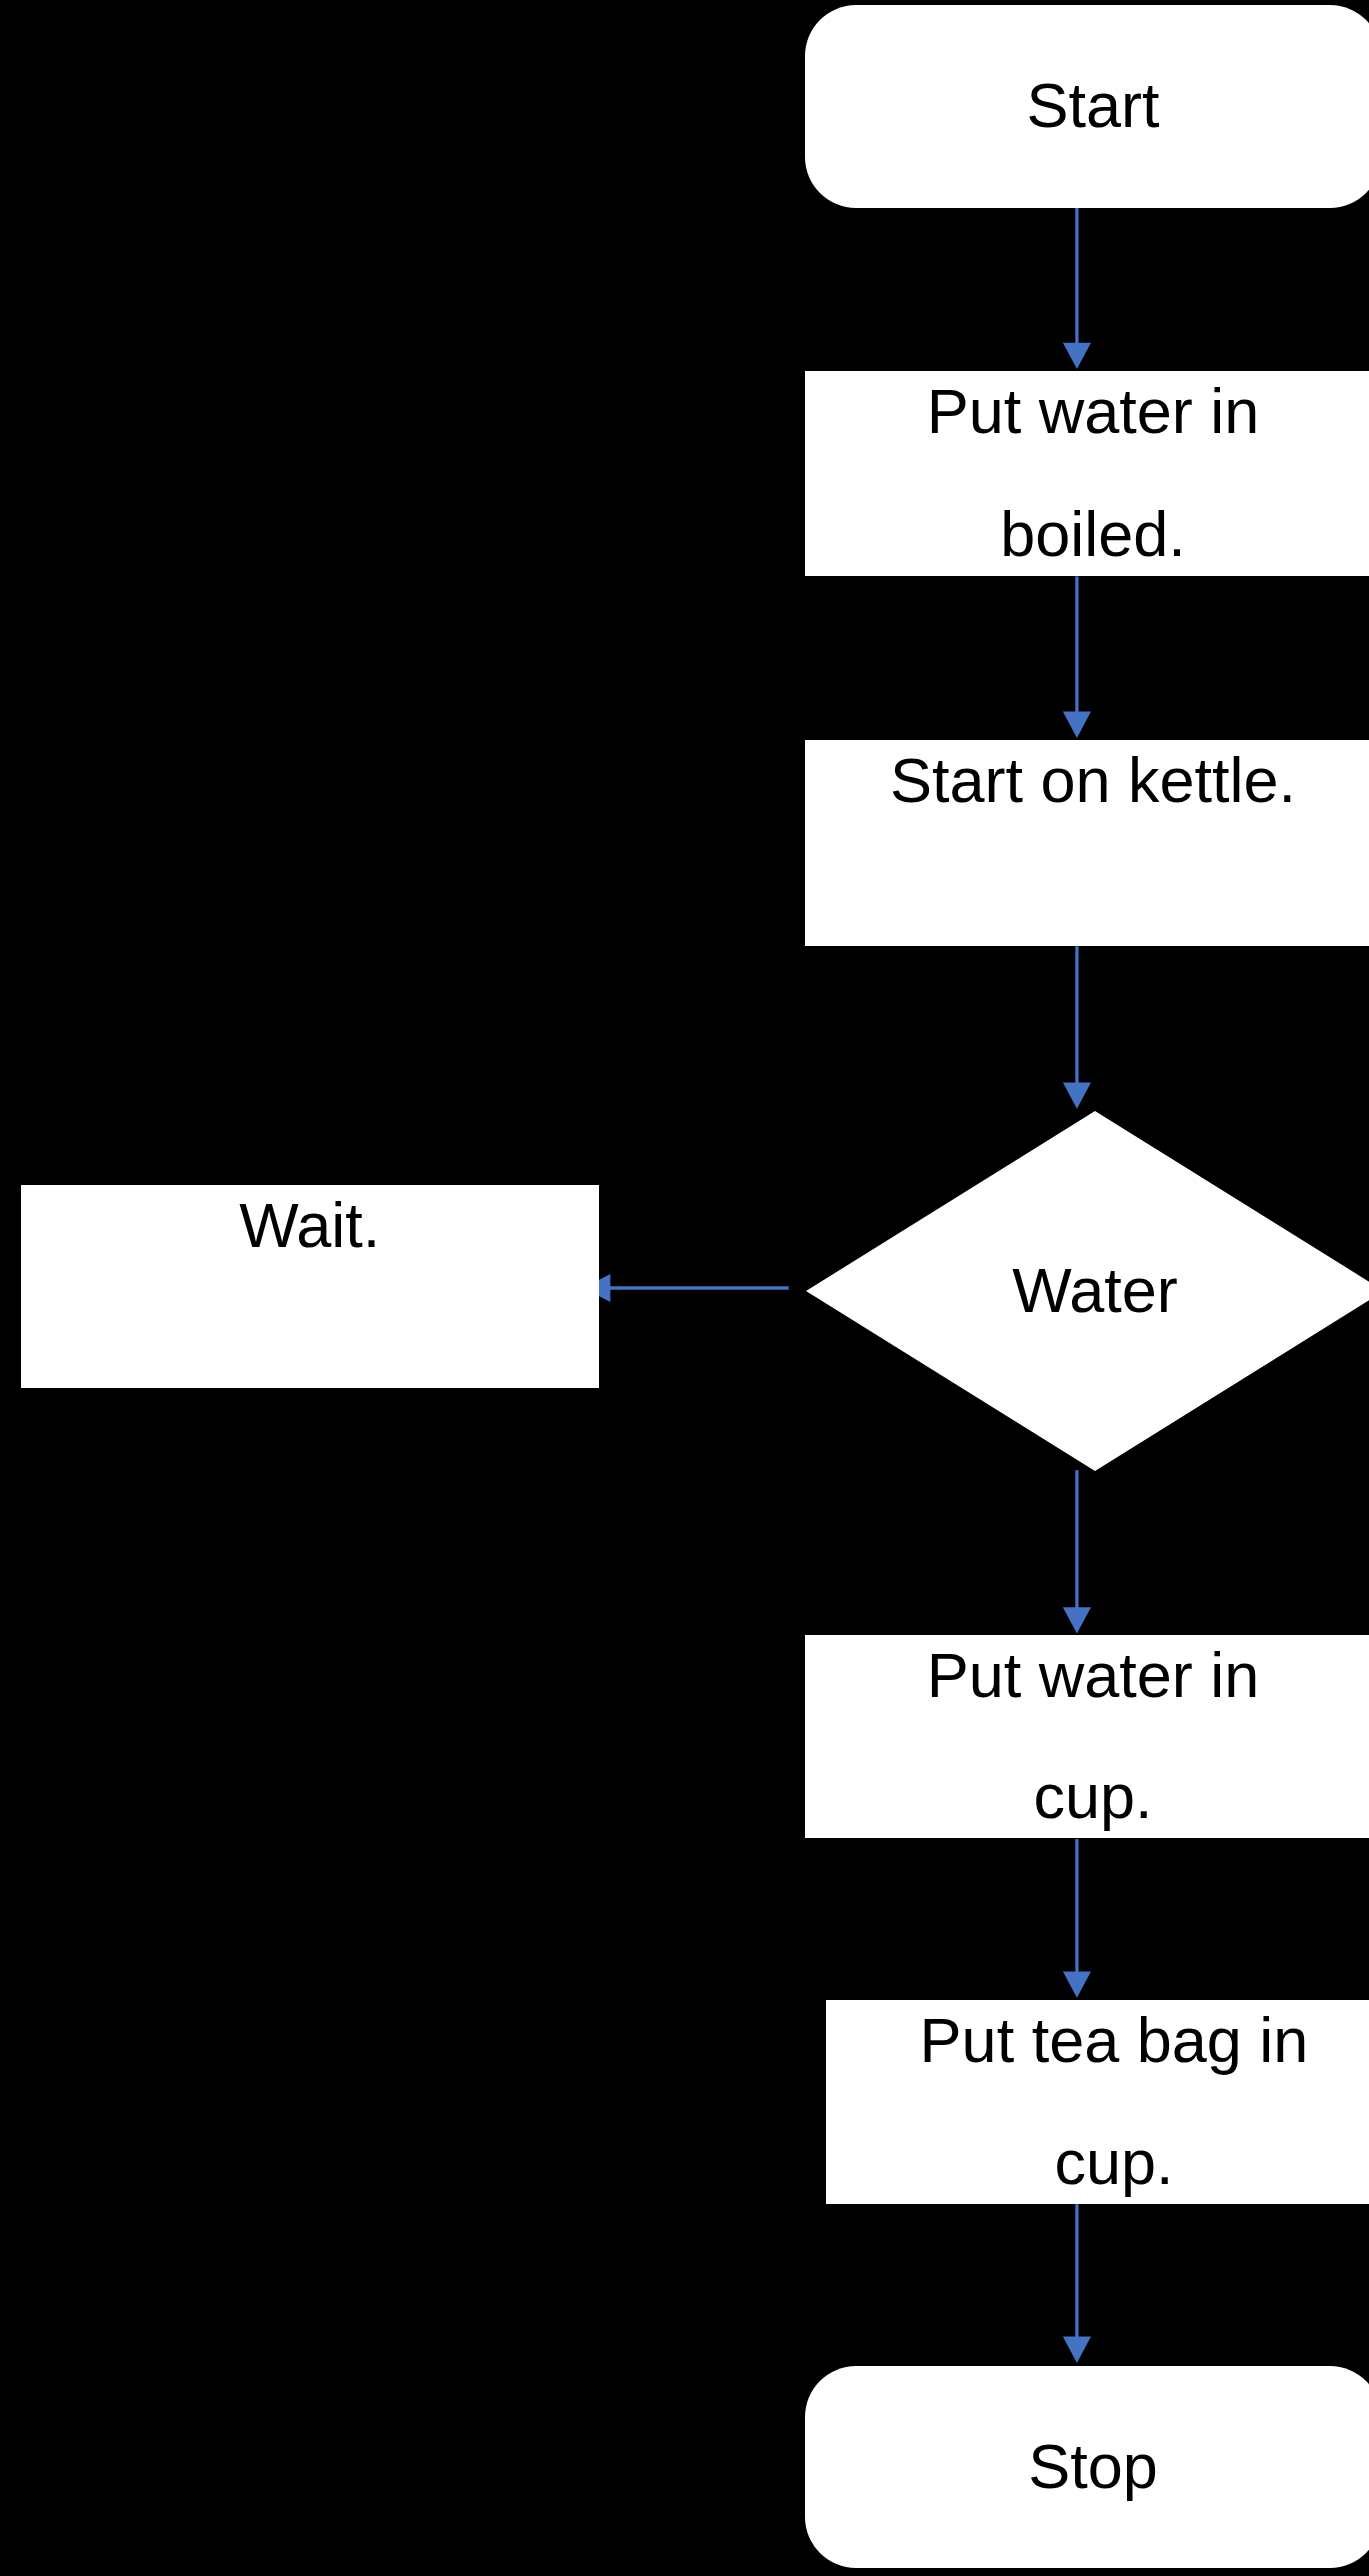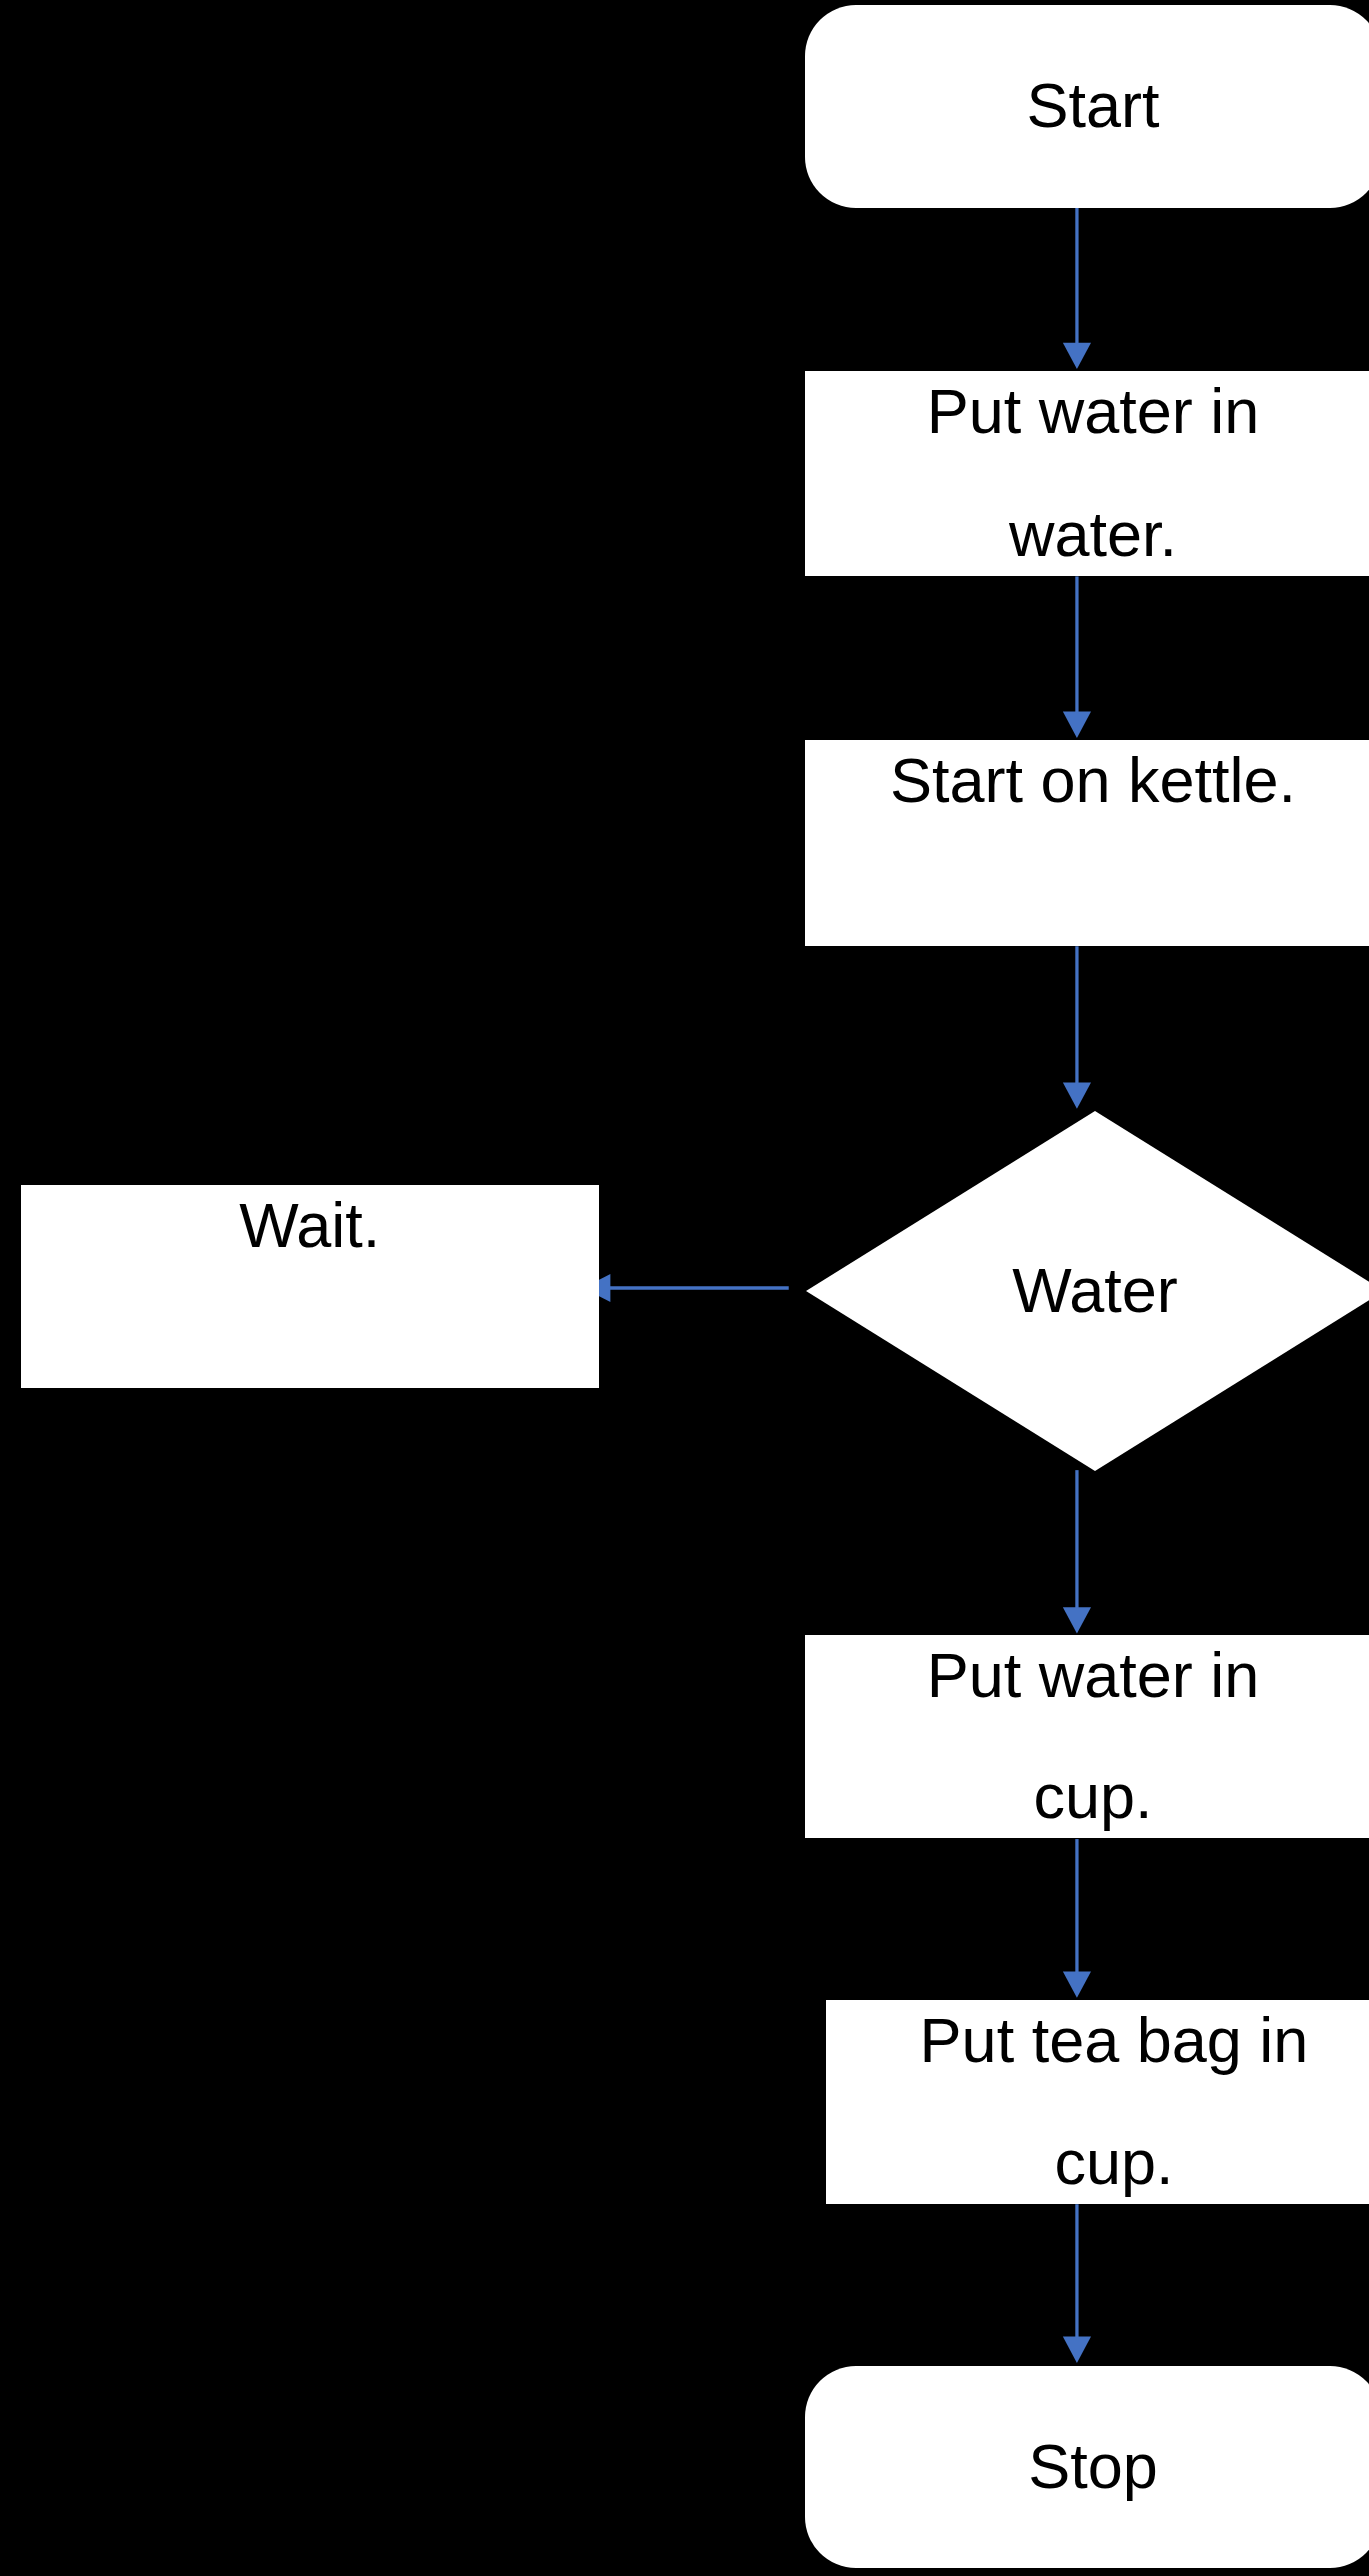--- a/index.html
+++ b/index.html
@@ -107,21 +107,21 @@
       <polygon class="flow-head" points="1147,2517 1132,2489 1162,2489"></polygon>
     </g>
   </svg>
 
   <div class="node terminator" style="left:787px; top:4.7px; width:576px; height:203px;">
     <span class="node-line">Start</span>
   </div>
 
   <div class="node process" style="left:787px; top:371px; width:576px; height:205px;">
     <span class="node-line">Put water in</span>
-    <span class="node-line">water.</span>
+    <span class="node-line">boiled.</span>
   </div>
 
   <div class="node process" style="left:787px; top:740px; width:576px; height:206px;">
     <span class="node-line">Start on kettle.</span>
   </div>
 
   <div class="node decision" style="left:788px; top:1111px; width:578px; height:360px;">
     <svg class="diamond-svg" viewBox="0 0 616 383" preserveAspectRatio="none" xmlns="http://www.w3.org/2000/svg">
       <polygon points="308,0 616,191.5 308,383 0,191.5"></polygon>
     </svg>

